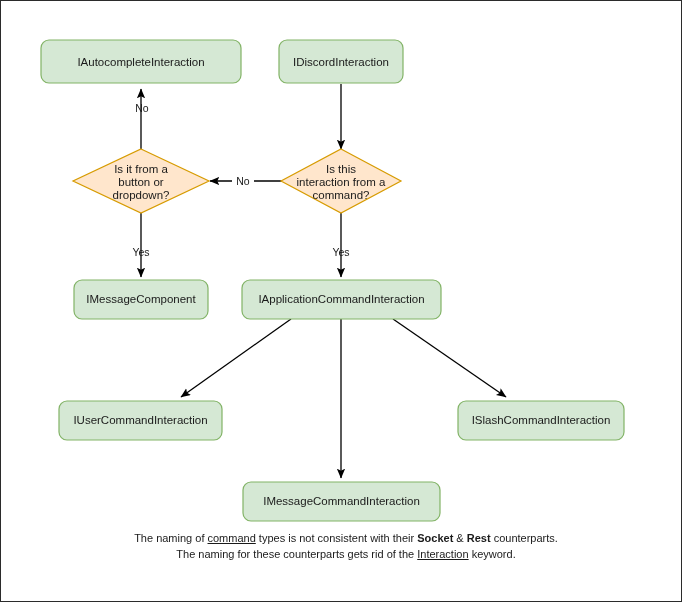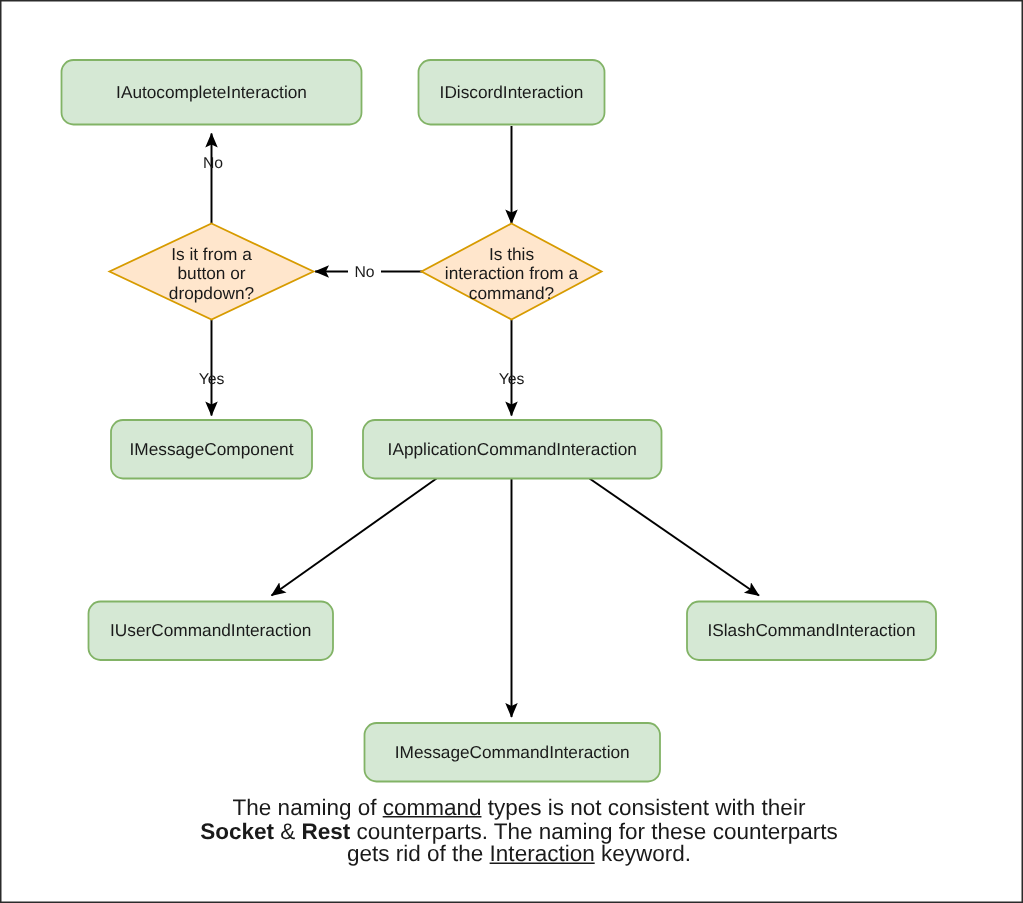--- a/index.html
+++ b/index.html
@@ -65,21 +65,21 @@
   .edge-label-bg {
     fill: #ffffff;
   }
   #caption {
     position: absolute;
     left: 130px;
     top: 530px;
     width: 430px;
     text-align: center;
     font-family: "Liberation Sans", sans-serif;
-    font-size: 15px;
+    font-size: 11px;
     line-height: 15.5px;
     color: #1a1a1a;
   }
   #caption .u { text-decoration: underline; }
   #caption .b { font-weight: bold; }
 </style>
 </head>
 <body>
 
 <div id="page">

